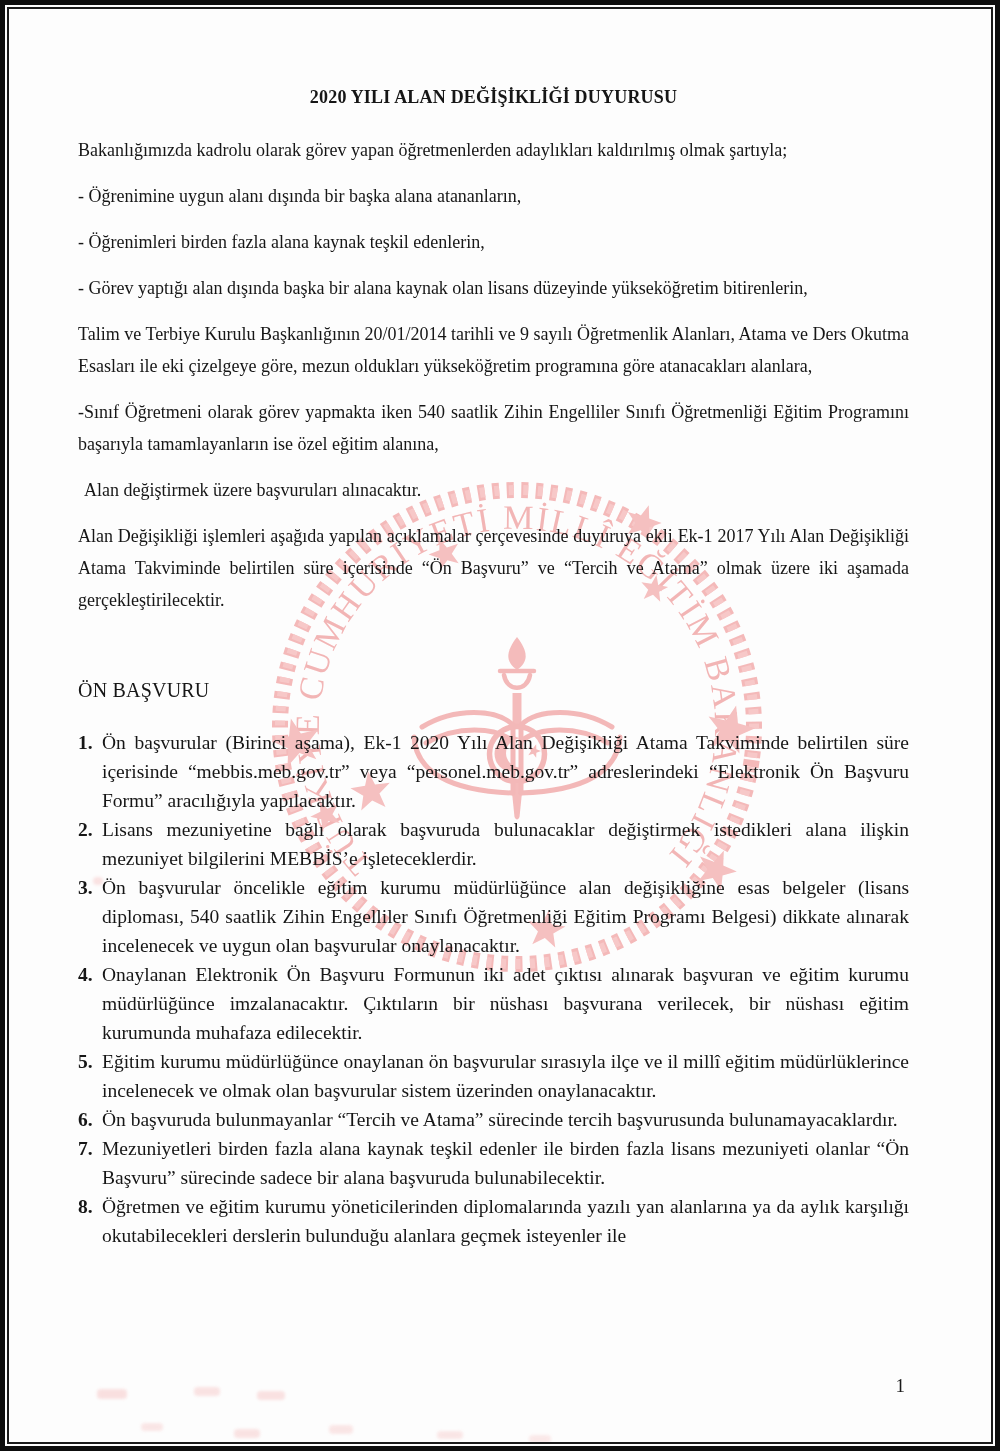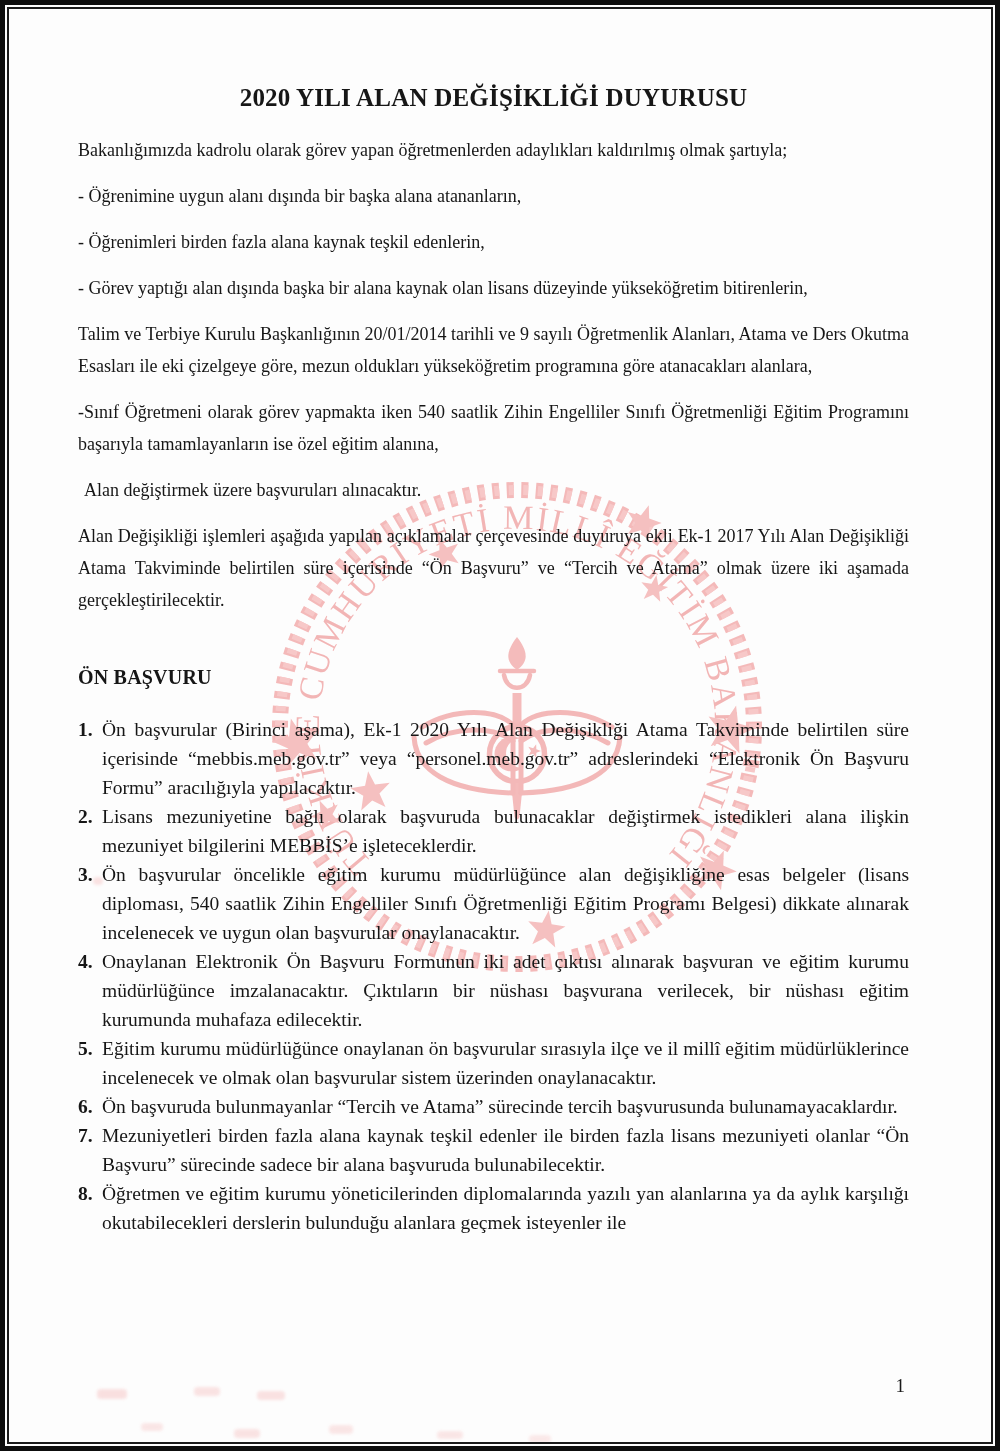--- a/index.html
+++ b/index.html
@@ -2,24 +2,24 @@
 <html><head>
 <meta charset="utf-8">
 <style>
   html,body{margin:0;padding:0;background:#ffffff;}
   body{width:1000px;height:1451px;position:relative;overflow:hidden;
        font-family:"Liberation Serif", serif;color:#161616;}
   .page{position:absolute;inset:0;background:#fdfdfd;border:5px solid #0d0d0d;box-sizing:border-box;}
   .inner{position:absolute;inset:2px;border:2px solid #1b1b1b;overflow:hidden;background:#fdfdfd;}
   .watermark{position:absolute;left:188px;top:398px;width:640px;height:640px;z-index:1;pointer-events:none;opacity:.8;}
   .content{position:relative;z-index:2;padding:74px 82px 0 69px;}
-  h1.title{font-size:25px;line-height:29px;font-weight:bold;text-align:center;margin:0 0 22px 0;letter-spacing:.2px;}
+  h1.title{font-size:18px;line-height:29px;font-weight:bold;text-align:center;margin:0 0 22px 0;letter-spacing:.2px;}
   p.para{font-size:18px;line-height:32px;text-align:justify;margin:0 0 14px 0;}
   p.sp{padding-left:6px;margin-top:7px;}
-  h2.section{font-size:20px;line-height:29px;font-weight:bold;margin:47px 0 23px 0;letter-spacing:.2px;}
+  h2.section{font-size:20px;line-height:29px;font-weight:normal;margin:60px 0 23px 0;letter-spacing:.2px;}
   ol.items{list-style:none;margin:0;padding:0;}
   ol.items li{position:relative;padding-left:24px;font-size:19.5px;line-height:29px;text-align:justify;margin:0;}
   ol.items .num{position:absolute;left:0;top:0;font-weight:bold;}
   .pagenum{position:absolute;z-index:2;right:86px;top:1366px;font-size:19px;color:#1a1a1a;}
   .bleed span{position:absolute;background:#f3b0b0;border-radius:4px;filter:blur(1.6px);z-index:1;}
 </style>
 </head>
 <body>
 
 <div class="page">

